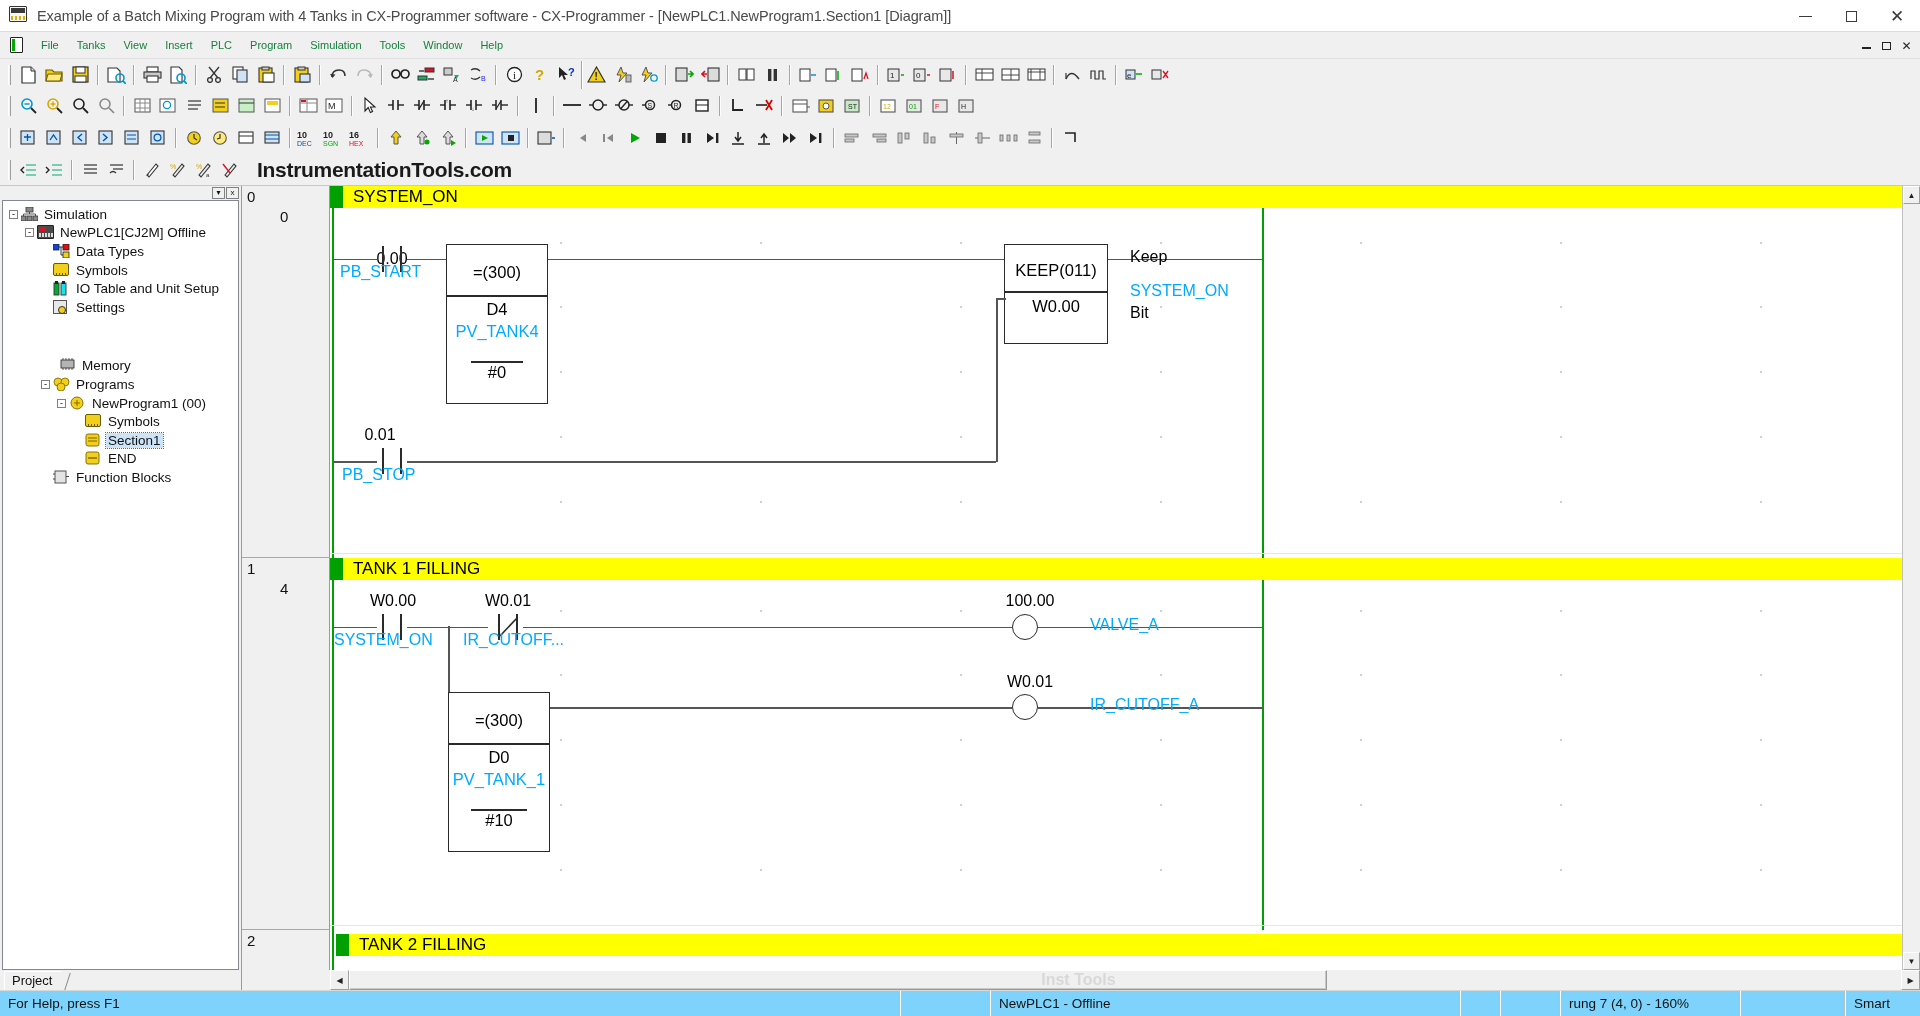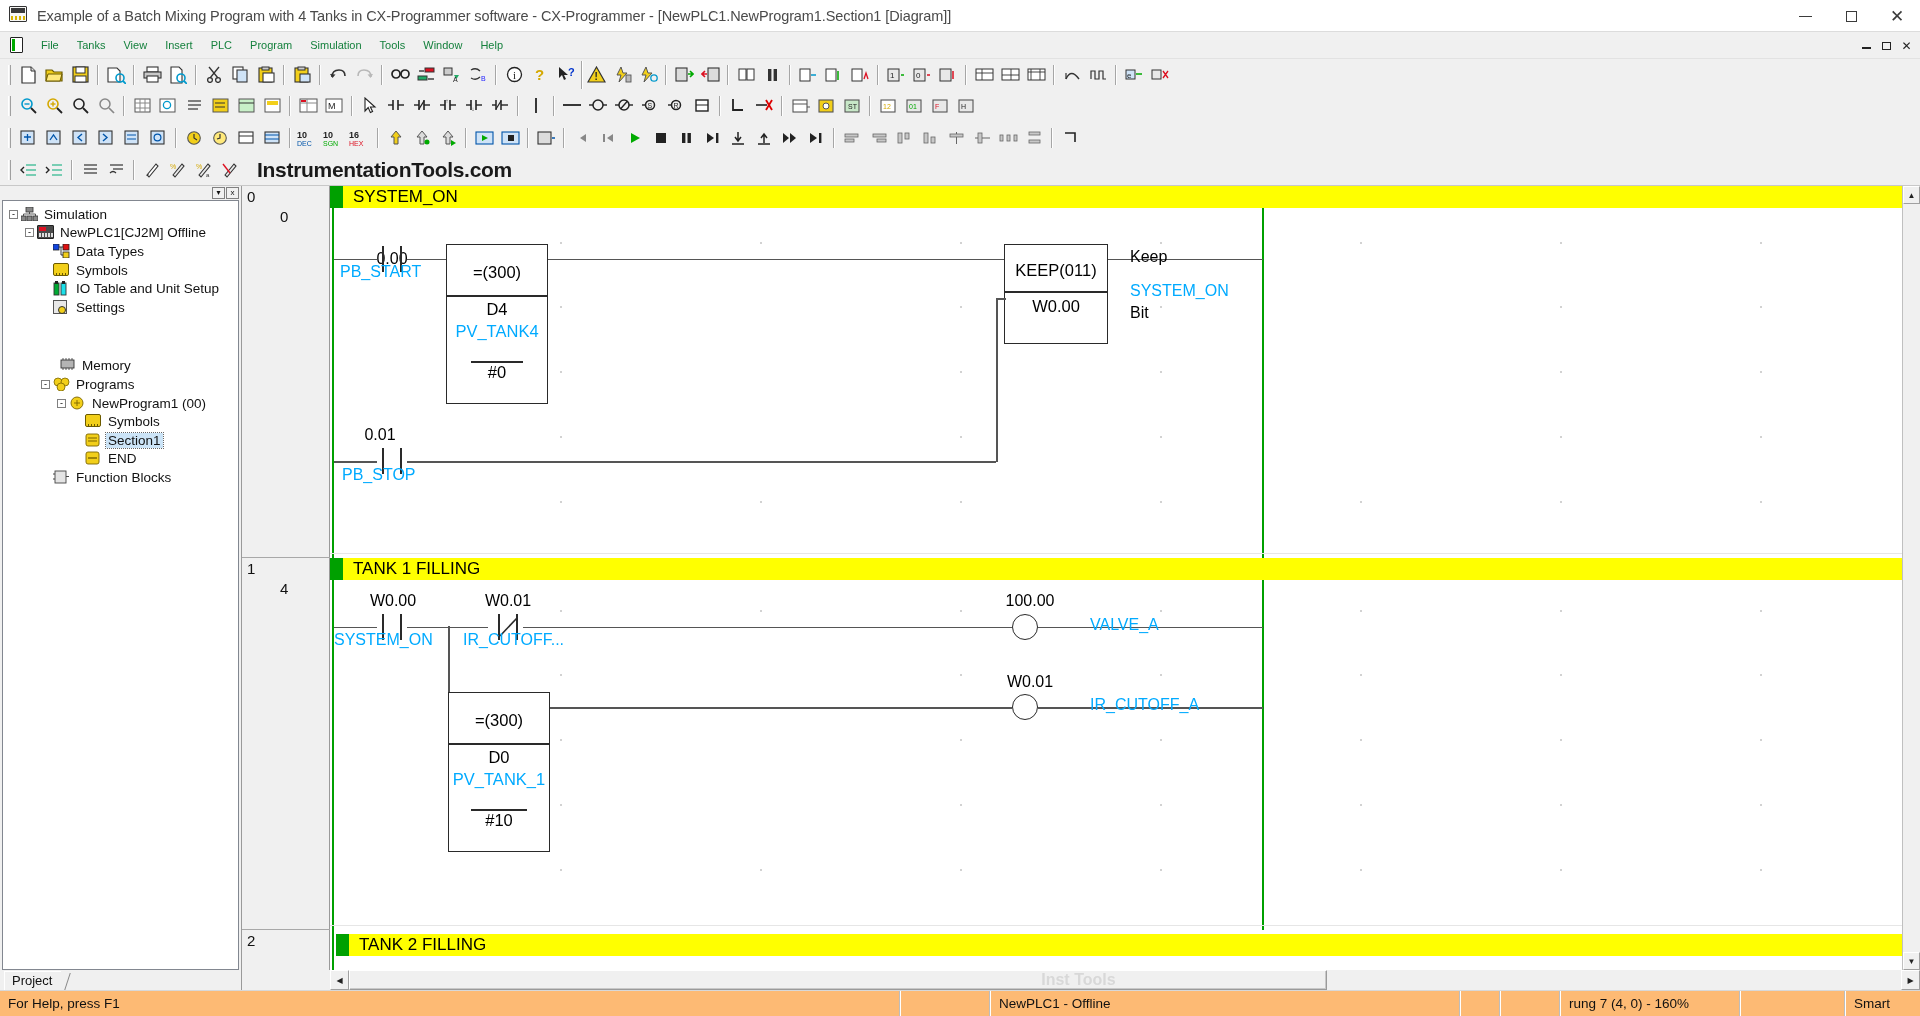--- a/index.html
+++ b/index.html
@@ -301,21 +301,21 @@
   .ftext.sym { color: #00aaff; }
   .dot {
     position: absolute; width: 2px; height: 2px; background: #d2d2d2;
   }
   .gridline-h {
     position: absolute; left: 0; right: 0; height: 1px; background: #e6e6e6;
   }
 
   
   .statusbar {
-    height: 26px; flex: 0 0 26px; background: #fdba74;
+    height: 26px; flex: 0 0 26px; background: #7dd3fc;
     display: flex; align-items: stretch; font-size: 13.5px; color: #111;
     border-top: 1px solid #d8d8d8;
   }
   .sb-cell {
     display: flex; align-items: center; padding: 0 8px;
     border-right: 1px solid #bdbdbd;
     border-left: 1px solid #fff;
   }
   .sb-help { width: 900px; flex: 0 0 900px; border-left: none; }
   .sb-a { width: 90px; flex: 0 0 90px; }

